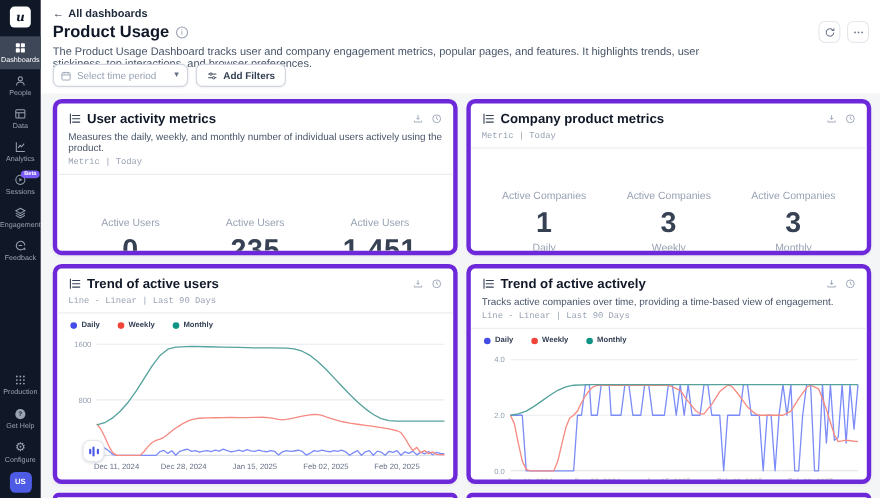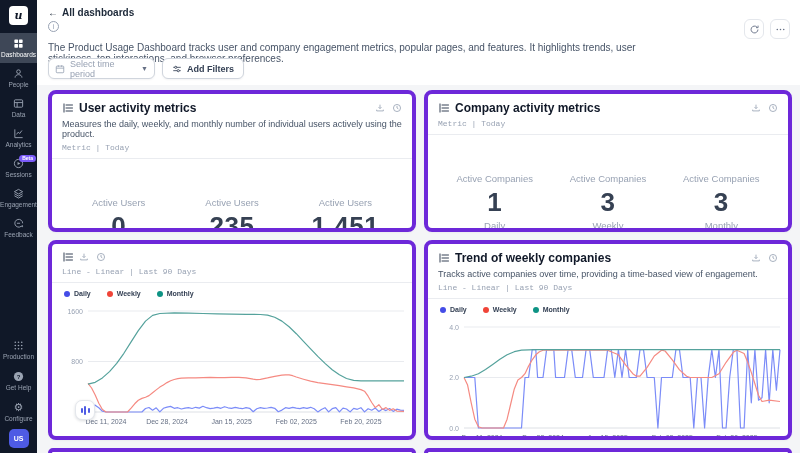--- a/index.html
+++ b/index.html
@@ -33,21 +33,21 @@
     font-size:10px; font-weight:bold; color:#1D2939; cursor:pointer; }
   .page-title-row { position:absolute; top:21px; left:11px; display:flex; align-items:center; gap:6px; }
   .page-title { font-size:15px; font-weight:bold; color:#101828; }
   .info-circ { width:11px; height:11px; border:1px solid #98A2B3; border-radius:50%;
     color:#98A2B3; font-size:7.5px; display:flex; align-items:center; justify-content:center; cursor:pointer; }
   .page-desc { position:absolute; top:42px; left:11px; width:620px; font-size:10px; color:#475467; }
   .top-actions { position:absolute; top:19px; right:10px; display:flex; gap:6px; }
   .icon-btn { width:20px; height:20px; border:1px solid #E4E7EC; border-radius:6px; background:#fff;
     display:flex; align-items:center; justify-content:center; color:#667085; cursor:pointer; }
   .filters { position:absolute; top:58px; left:11px; display:flex; gap:7px; }
-  .select-box { width:107px; height:21px; border:1px solid #D0D5DD; border-radius:6px; background:#fff;
+  .select-box { width:123px; height:21px; border:1px solid #D0D5DD; border-radius:6px; background:#fff;
     display:flex; align-items:center; gap:5px; padding:0 6px; cursor:pointer;
     box-shadow:0 1px 2px rgba(16,24,40,.05); }
   .select-box .ph { font-size:9px; color:#98A2B3; flex:1; }
   .caret { font-size:7px; color:#667085; }
   .btn-filters { height:21px; border:1px solid #D0D5DD; border-radius:6px; background:#fff;
     display:flex; align-items:center; gap:5px; padding:0 9px; cursor:pointer;
     font-size:9px; font-weight:bold; color:#344054; box-shadow:0 1px 2px rgba(16,24,40,.05); }
 
   
   .content { position:absolute; top:85px; left:0; width:763px; height:368px;
@@ -219,20 +219,21 @@
     <div class="icon-btn">
       <svg width="11" height="11" viewBox="0 0 24 24" fill="currentColor">
           <circle cx="5" cy="12" r="1.7"></circle>
           <circle cx="12" cy="12" r="1.7"></circle>
           <circle cx="19" cy="12" r="1.7"></circle>
         </svg>
     </div>
   </div>
 
   <div class="page-title-row">
+    <span class="page-title">Product Usage</span>
     <span class="info-circ">i</span>
   </div>
   <div class="page-desc">The Product Usage Dashboard tracks user and company engagement metrics, popular pages, and features. It highlights trends, user stickiness, top interactions, and browser preferences.</div>
 
   <div class="filters">
     <div class="select-box">
       <svg width="10" height="10" viewBox="0 0 24 24" fill="none" stroke="#98A2B3" stroke-width="2">
           <rect x="3" y="5" width="18" height="16" rx="2"></rect>
           <path d="M8 3v4M16 3v4M3 10h18"></path>
         </svg>
@@ -295,21 +296,21 @@
         <div class="metric-period">Monthly</div>
       </div>
           </div>
         </div>
       <div class="card metric">
   <div class="card-head">
     <svg width="12" height="12" viewBox="0 0 24 24" fill="none" stroke="#344054" stroke-width="2">
               <path d="M4 3v18"></path>
               <path d="M8 6h13M8 12h13M8 18h13" stroke-linecap="round"></path>
             </svg>
-    <span class="card-title">Company activity metrics</span>
+    <span class="card-title">Company product metrics</span>
     <span class="card-acts">
       <span>
                 <svg width="10" height="10" viewBox="0 0 24 24" fill="none" stroke="currentColor" stroke-width="2">
                   <path d="M12 4v9"></path>
                   <polyline points="8.5,10 12,13.5 15.5,10"></polyline>
                   <path d="M4 16v3h16v-3"></path>
                 </svg>
               </span>
       <span>
                 <svg width="10" height="10" viewBox="0 0 24 24" fill="none" stroke="currentColor" stroke-width="2">
@@ -339,20 +340,21 @@
       </div>
           </div>
         </div>
 
       <div class="card trend">
   <div class="card-head">
     <svg width="12" height="12" viewBox="0 0 24 24" fill="none" stroke="#344054" stroke-width="2">
               <path d="M4 3v18"></path>
               <path d="M8 6h13M8 12h13M8 18h13" stroke-linecap="round"></path>
             </svg>
+    <span class="card-title">Trend of active users</span>
     <span class="card-acts">
       <span>
                 <svg width="10" height="10" viewBox="0 0 24 24" fill="none" stroke="currentColor" stroke-width="2">
                   <path d="M12 4v9"></path>
                   <polyline points="8.5,10 12,13.5 15.5,10"></polyline>
                   <path d="M4 16v3h16v-3"></path>
                 </svg>
               </span>
       <span>
                 <svg width="10" height="10" viewBox="0 0 24 24" fill="none" stroke="currentColor" stroke-width="2">
@@ -394,21 +396,21 @@
               <path d="M26.0,84.3L29.6,89.0L33.2,96.0L36.8,104.2L40.4,110.5L44.0,113.0L65.5,113.0L69.1,109.2L72.7,104.8L76.3,101.3L79.9,99.4L83.5,98.2L87.0,96.6L90.6,93.7L94.2,90.9L97.8,88.1L101.4,85.9L105.0,83.6L108.6,81.8L112.2,80.5L115.8,79.7L119.4,79.2L126.5,78.9L133.7,78.8L140.9,78.6L148.1,78.4L155.3,78.6L162.5,78.7L169.6,78.4L176.8,78.3L184.0,78.9L191.2,80.2L194.8,80.7L198.4,80.3L205.5,78.9L212.7,77.3L219.9,76.1L223.5,75.8L227.1,75.9L230.7,76.7L234.3,78.0L241.5,80.2L248.6,82.2L255.8,83.6L263.0,84.7L270.2,85.7L277.4,86.6L284.5,87.8L291.7,88.9L298.9,90.6L302.5,92.2L306.1,97.2L309.7,103.5L313.3,108.6L316.9,105.7L320.5,110.5L324.0,108.6L327.6,111.4L331.2,109.8L334.8,112.1L342.0,112.4" fill="none" stroke="#F58A82" stroke-width="1.2" stroke-linejoin="round"></path>
               <path d="M26.0,85.2L33.2,83.3L40.4,78.9L47.5,72.6L54.7,64.4L61.9,54.3L69.1,42.9L76.3,31.6L83.5,22.1L90.6,16.4L97.8,14.5L112.2,13.9L126.5,14.2L140.9,14.5L155.3,14.8L169.6,15.2L184.0,15.3L198.4,15.5L205.5,16.1L212.7,18.3L219.9,22.1L227.1,27.8L234.3,34.7L241.5,42.3L248.6,49.9L255.8,57.4L263.0,64.4L270.2,70.7L277.4,75.8L284.5,79.5L291.7,81.4L298.9,81.9L342.0,81.9" fill="none" stroke="#55A29C" stroke-width="1.2" stroke-linejoin="round"></path>
             </svg></div>
         </div>
       <div class="card trend">
   <div class="card-head">
     <svg width="12" height="12" viewBox="0 0 24 24" fill="none" stroke="#344054" stroke-width="2">
               <path d="M4 3v18"></path>
               <path d="M8 6h13M8 12h13M8 18h13" stroke-linecap="round"></path>
             </svg>
-    <span class="card-title">Trend of weekly companies</span>
+    <span class="card-title">Trend of active actively</span>
     <span class="card-acts">
       <span>
                 <svg width="10" height="10" viewBox="0 0 24 24" fill="none" stroke="currentColor" stroke-width="2">
                   <path d="M12 4v9"></path>
                   <polyline points="8.5,10 12,13.5 15.5,10"></polyline>
                   <path d="M4 16v3h16v-3"></path>
                 </svg>
               </span>
       <span>
                 <svg width="10" height="10" viewBox="0 0 24 24" fill="none" stroke="currentColor" stroke-width="2">

